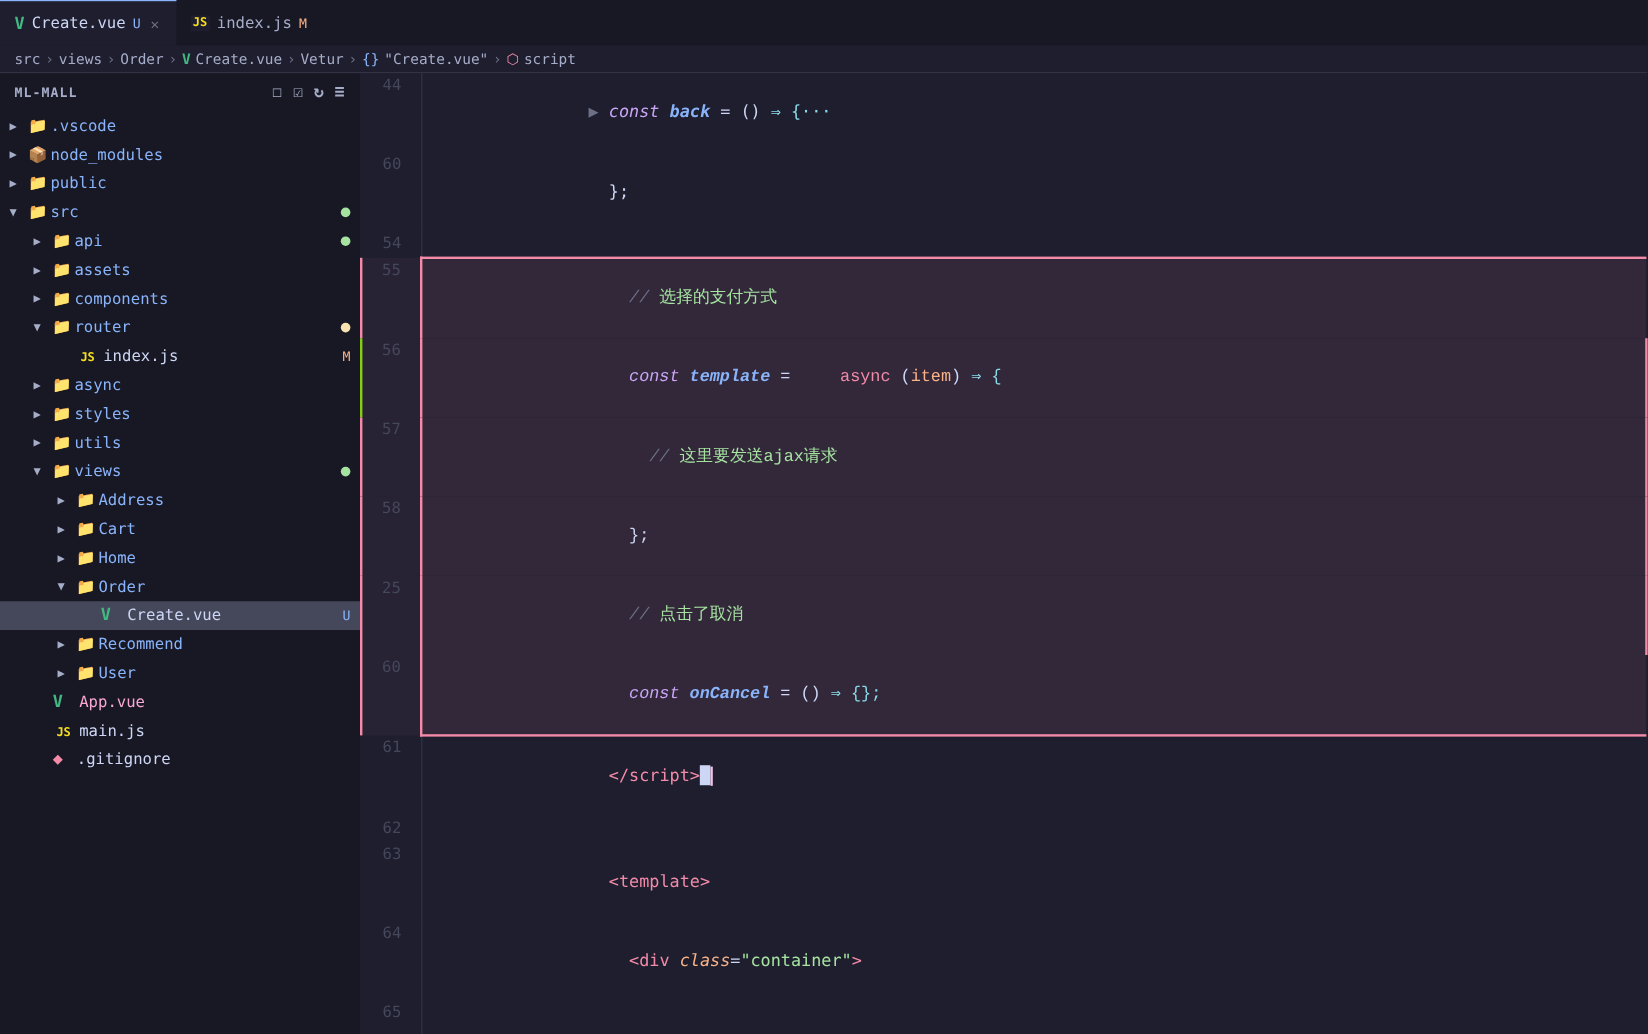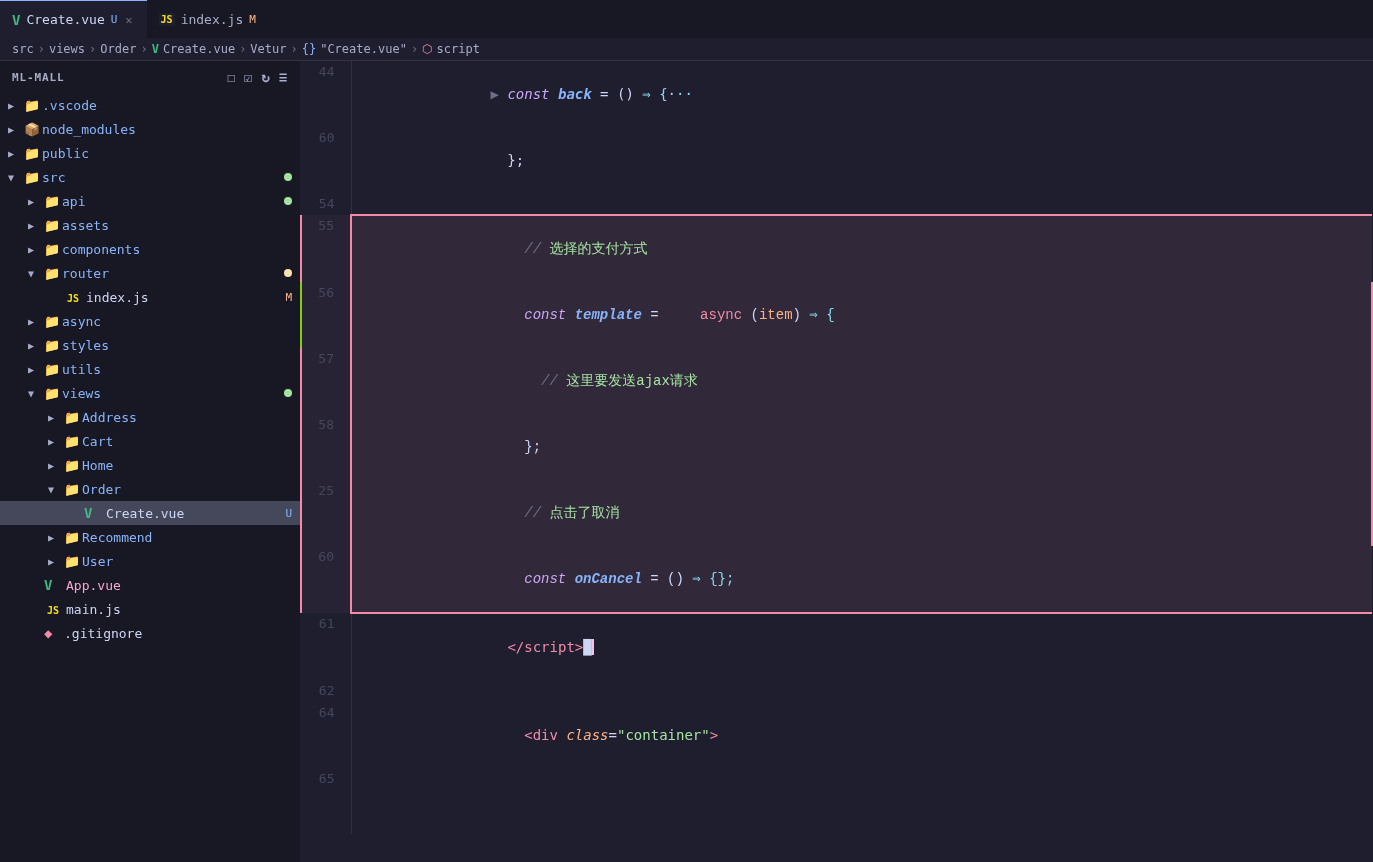--- a/index.html
+++ b/index.html
@@ -467,20 +467,26 @@
             <td class="line-content">
               <span>  </span><span class="c-tag">&lt;/</span><span class="c-tag">script</span><span class="c-tag">&gt;</span><span class="cursor">█</span>
             </td>
           </tr>
 
           <tr class="code-row">
             <td class="line-num gutter">62</td>
             <td class="line-content"></td>
           </tr>
 
+          <tr class="code-row">
+            <td class="line-num gutter">63</td>
+            <td class="line-content">
+              <span>  </span><span class="c-tag">&lt;template&gt;</span>
+            </td>
+          </tr>
 
           <tr class="code-row">
             <td class="line-num gutter">64</td>
             <td class="line-content">
               <span>    </span><span class="c-tag">&lt;div </span><span class="c-attr" style="font-style:italic">class</span><span class="c-punct">=</span><span class="c-attr-val">"container"</span><span class="c-tag">&gt;</span>
             </td>
           </tr>
 
           <tr class="code-row">
             <td class="line-num gutter">65</td>

